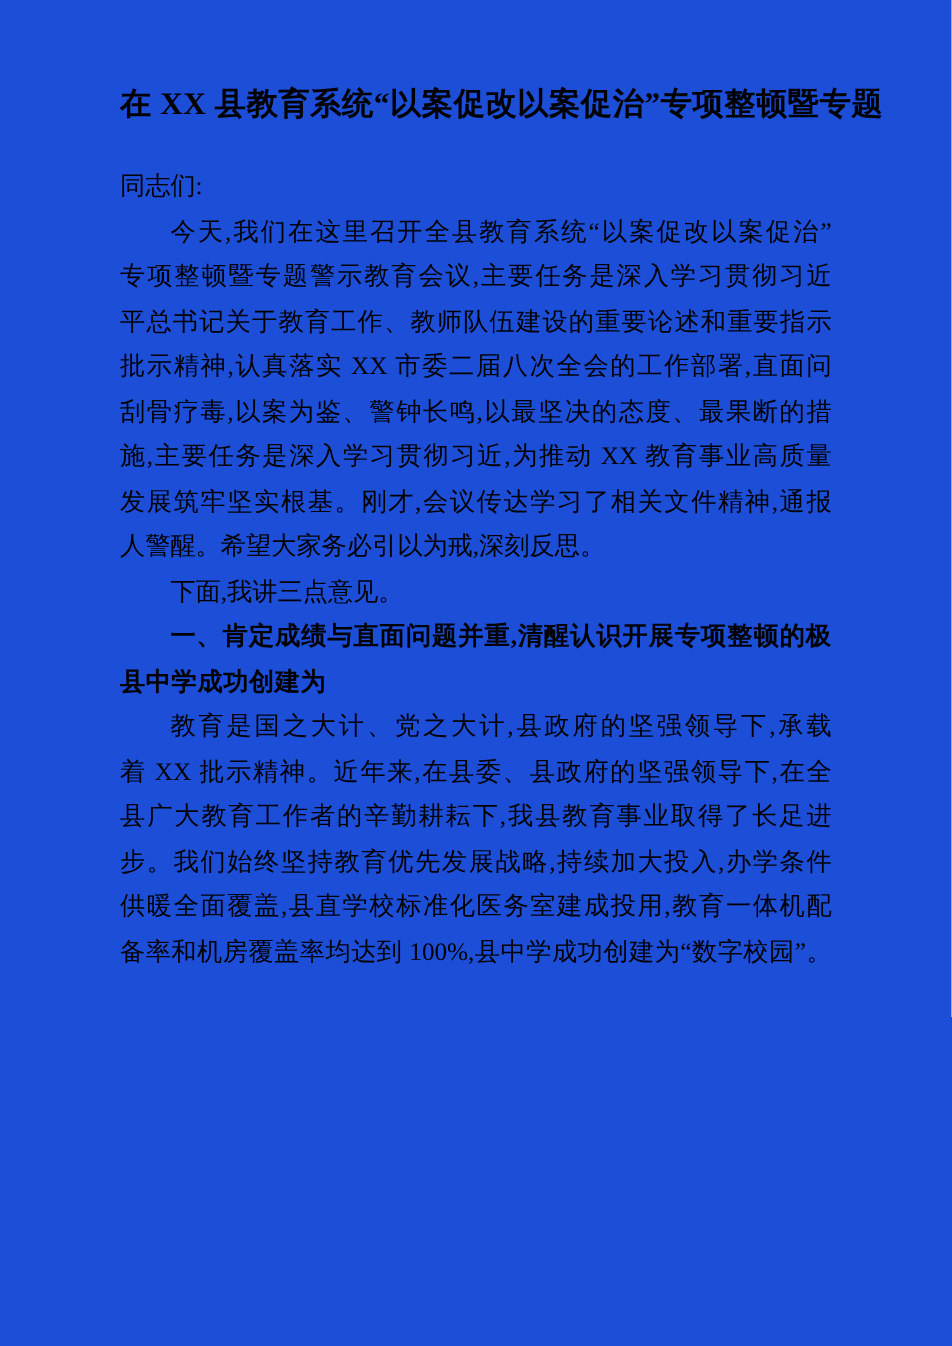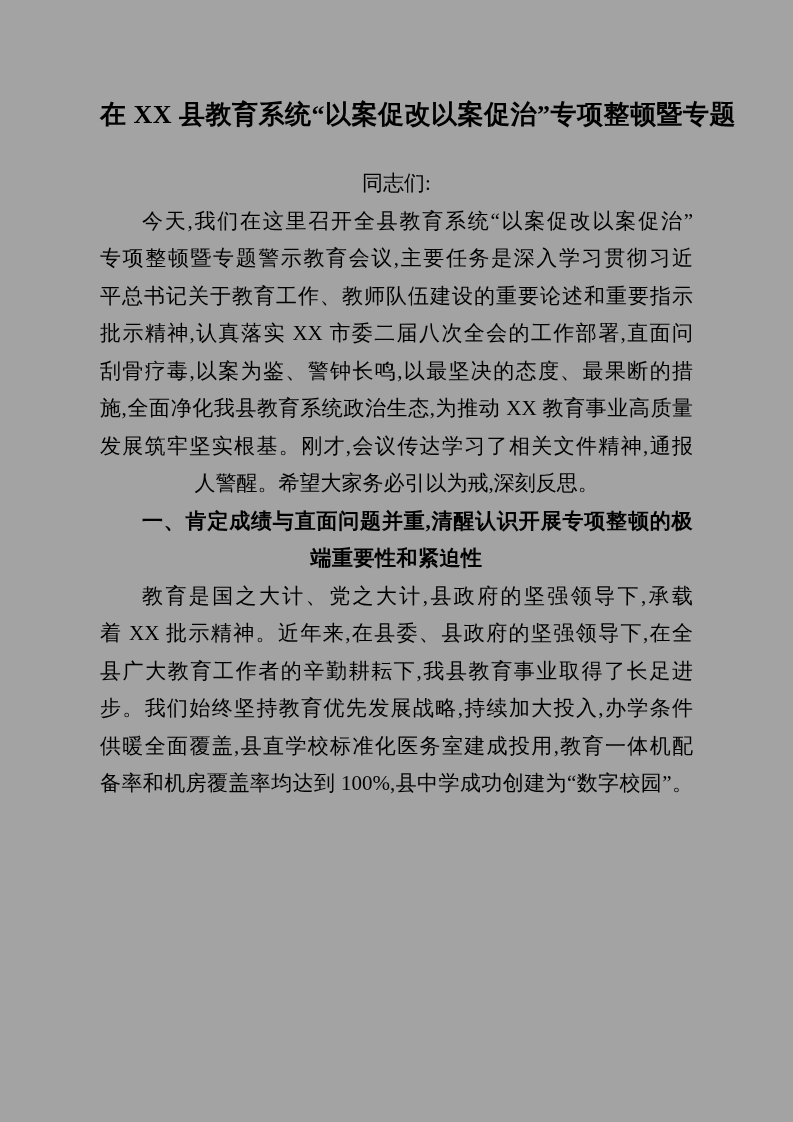--- a/index.html
+++ b/index.html
@@ -5,23 +5,23 @@
   html, body {
     margin: 0;
     padding: 0;
     background: #ffffff;
   }
   .page {
     position: relative;
     box-sizing: border-box;
     width: 793px;
     height: 1122px;
-    background: #a3a3a3;
+    background: #1d4ed8;
     color: #000000;
-    padding: 92px 100px 0 100px;
+    padding: 64px 100px 0 100px;
     font-family: "Liberation Serif", "DejaVu Serif", serif;
     overflow: hidden;
   }
   .title {
     margin: 0;
     font-size: 26px;
     font-weight: 700;
     line-height: 45px;
     text-align: center;
     letter-spacing: 0.5px;
@@ -34,21 +34,21 @@
     font-size: 21px;
   }
   .block {
     margin: 0;
   }
   .line {
     height: 37.5px;
     line-height: 37.5px;
     overflow: hidden;
     word-break: break-all;
-    text-align: center;
+    text-align: left;
   }
   .line.fill {
     text-align: justify;
     text-align-last: justify;
   }
   .line.indent {
     text-indent: 42px;
     font-family: Liberation Serif, serif;
   }
   .heading .line {
@@ -66,27 +66,30 @@
   <div class="content">
       <div class="block paragraph">
         <div class="line">同志们:</div>
       </div>
       <div class="block paragraph">
         <div class="line indent fill">今天,我们在这里召开全县教育系统“以案促改以案促治”</div>
         <div class="line fill">专项整顿暨专题警示教育会议,主要任务是深入学习贯彻习近</div>
         <div class="line fill">平总书记关于教育工作、教师队伍建设的重要论述和重要指示</div>
         <div class="line fill">批示精神,认真落实 XX 市委二届八次全会的工作部署,直面问题、</div>
         <div class="line fill">刮骨疗毒,以案为鉴、警钟长鸣,以最坚决的态度、最果断的措</div>
-        <div class="line fill">施,全面净化我县教育系统政治生态,为推动 XX 教育事业高质量</div>
+        <div class="line fill">施,主要任务是深入学习贯彻习近,为推动 XX 教育事业高质量</div>
         <div class="line fill">发展筑牢坚实根基。刚才,会议传达学习了相关文件精神,通报</div>
         <div class="line">人警醒。希望大家务必引以为戒,深刻反思。</div>
       </div>
+      <div class="block paragraph">
+        <div class="line indent">下面,我讲三点意见。</div>
+      </div>
       <div class="block heading">
         <div class="line indent fill">一、肯定成绩与直面问题并重,清醒认识开展专项整顿的极</div>
-        <div class="line">端重要性和紧迫性</div>
+        <div class="line">县中学成功创建为</div>
       </div>
       <div class="block paragraph">
         <div class="line indent fill">教育是国之大计、党之大计,县政府的坚强领导下,承载</div>
         <div class="line fill">着 XX 批示精神。近年来,在县委、县政府的坚强领导下,在全</div>
         <div class="line fill">县广大教育工作者的辛勤耕耘下,我县教育事业取得了长足进</div>
         <div class="line fill">步。我们始终坚持教育优先发展战略,持续加大投入,办学条件</div>
         <div class="line fill">供暖全面覆盖,县直学校标准化医务室建成投用,教育一体机配</div>
         <div class="line fill">备率和机房覆盖率均达到 100%,县中学成功创建为“数字校园”。</div>
       </div>
     </div>

